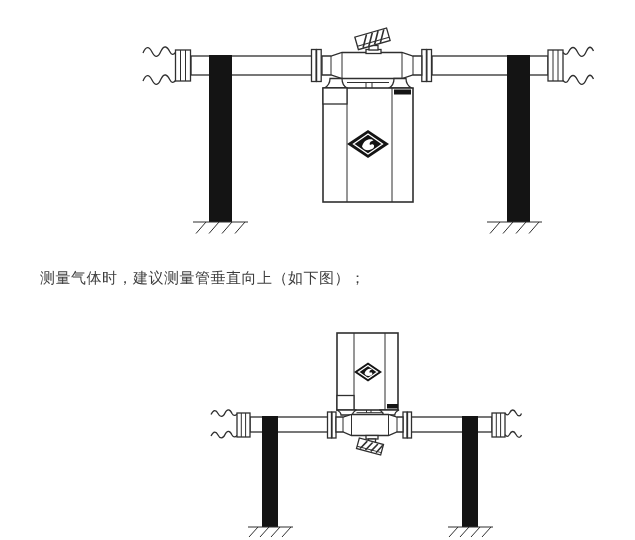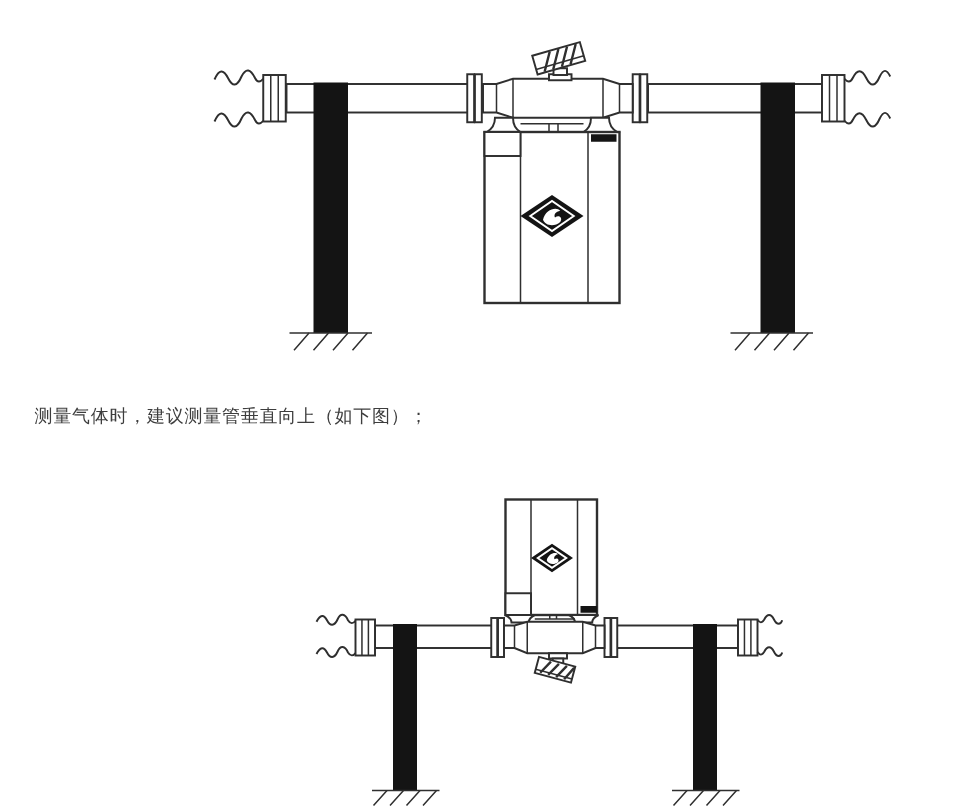--- a/index.html
+++ b/index.html
@@ -8,22 +8,22 @@
   html,body{margin:0;padding:0;}
   body{
     width:635px;height:540px;background:var(--bg);
     font-family:"Liberation Sans","DejaVu Sans",sans-serif;
     position:relative;overflow:hidden;
   }
   .fig{position:absolute;left:0;}
   #fig-top{top:0;}
   #fig-bottom{top:300px;}
   .caption{
-    position:absolute;left:23px;top:268px;
-    font-size:12px;line-height:19px;color:var(--text);
+    position:absolute;left:40px;top:268px;
+    font-size:15px;line-height:19px;color:var(--text);
     letter-spacing:.5px;white-space:nowrap;text-align:center;
   }
   
   .ln{fill:none;stroke:var(--line);stroke-width:1.3;}
   .thin{fill:none;stroke:var(--line);stroke-width:1;}
   .fw{fill:#ffffff;stroke:var(--line);stroke-width:1.3;}
   .fwb{fill:#ffffff;stroke:var(--line);stroke-width:1.6;}
   .fk{fill:var(--support);stroke:none;}
   .wln{fill:none;stroke:#ffffff;stroke-width:1.3;}
   .wfill{fill:#ffffff;stroke:none;}

